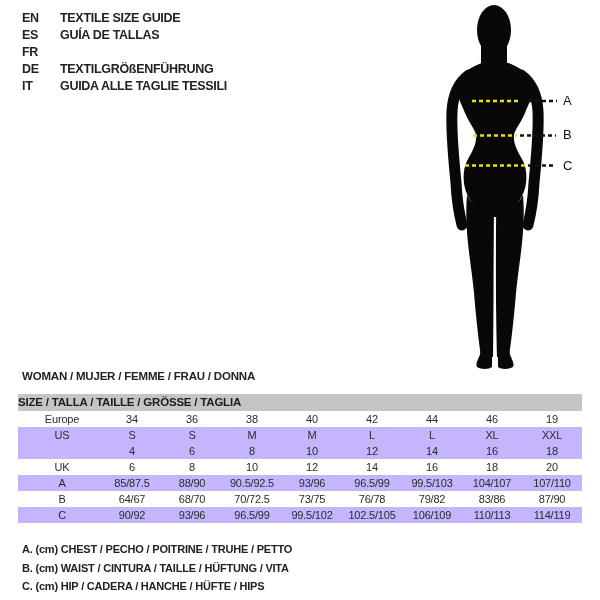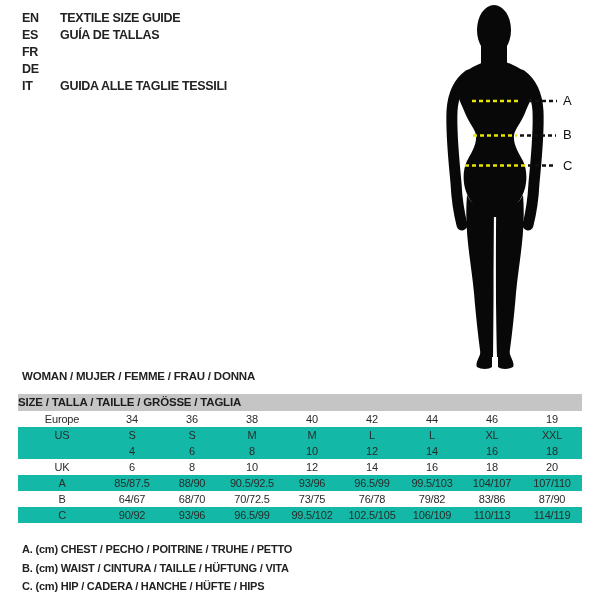--- a/index.html
+++ b/index.html
@@ -17,21 +17,21 @@
   .figure-wrap{position:absolute;left:425px;top:3px;width:140px;height:366px;}
   .figure-label{position:absolute;font-size:13px;color:#111;line-height:14px;}
   .figure-label.a{left:563px;top:94px;}
   .figure-label.b{left:563px;top:128px;}
   .figure-label.c{left:563px;top:159px;}
   
   .group-title{position:absolute;left:22px;top:370px;font-weight:bold;font-size:11.5px;letter-spacing:-0.2px;}
   .size-table{position:absolute;left:18px;top:394px;width:564px;font-size:11px;letter-spacing:-0.2px;}
   .table-header{background:#c5c5c5;height:17px;line-height:17px;font-weight:bold;font-size:11.5px;color:#1c1c1c;}
   .t-row{display:flex;height:16px;line-height:16px;}
-  .t-row.shade{background:#14b8a6;}
+  .t-row.shade{background:#c4b5fd;}
   .t-label{flex:0 0 80px;padding-left:4px;color:#2b2b2b;text-align:center;}
   .t-cell{flex:1;text-align:center;color:#2b2b2b;}
   
   .legend{position:absolute;left:22px;top:540px;}
   .legend-line{height:18.5px;line-height:18.5px;font-weight:bold;font-size:11px;letter-spacing:-0.2px;white-space:nowrap;}
 </style>
 </head>
 <body>
 
 <div class="lang-list">
@@ -45,20 +45,21 @@
       <span class="lang-code">ES</span>
       <span class="lang-label">GUÍA DE TALLAS</span>
     </div>
 
     <div class="lang-row">
       <span class="lang-code">FR</span>
     </div>
 
     <div class="lang-row">
       <span class="lang-code">DE</span>
+      <span class="lang-label">TEXTILGRÖßENFÜHRUNG</span>
     </div>
 
     <div class="lang-row">
       <span class="lang-code">IT</span>
       <span class="lang-label">GUIDA ALLE TAGLIE TESSILI</span>
     </div>
   </div>
 
 <div class="figure-wrap">
   <svg width="140" height="366" viewBox="0 0 140 366">

